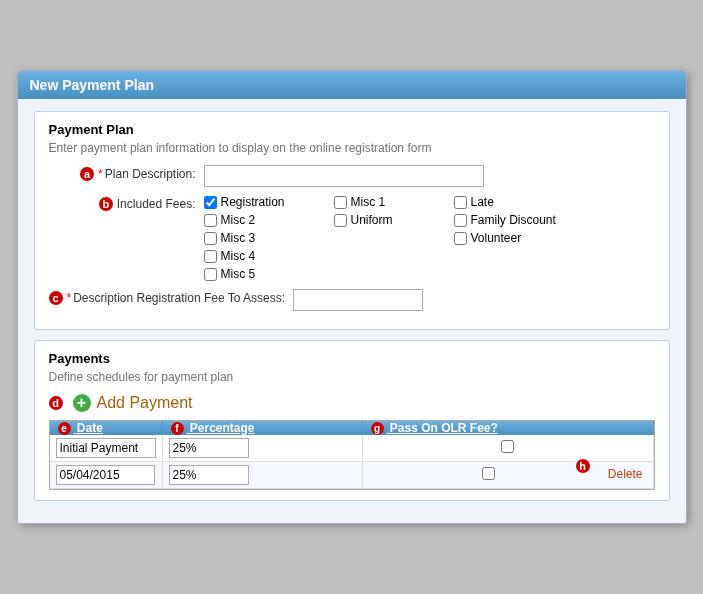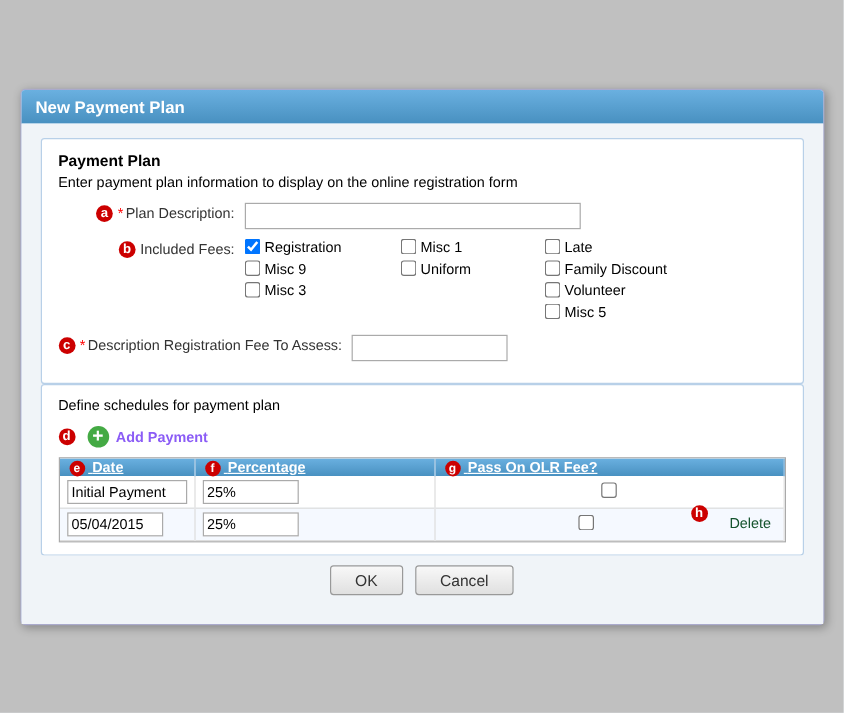--- a/index.html
+++ b/index.html
@@ -31,29 +31,30 @@
     }
     .dialog-body {
       background: #f0f4f8;
       padding: 12px 16px;
     }
     .section {
       background: white;
       border: 1px solid #b8d0e8;
       border-radius: 3px;
       padding: 10px 14px;
+      margin-bottom: 10px;
     }
     .section-title {
       font-weight: bold;
       font-size: 13px;
       margin-bottom: 4px;
     }
     .section-desc {
       font-size: 12px;
-      color: #000000;
+      color: #737373;
       margin-bottom: 10px;
     }
     .form-row {
       display: flex;
       align-items: flex-start;
       margin-bottom: 8px;
     }
     .label-col {
       display: flex;
       align-items: center;
@@ -123,23 +124,22 @@
       display: flex;
       align-items: center;
       justify-content: center;
       color: white;
       font-size: 16px;
       line-height: 1;
       cursor: pointer;
       font-weight: bold;
     }
     .add-payment-label {
-      font-size: 12px;
-      color: #8b5cf6;
-      font-weight: bold;
+      font-size: 16px;
+      color: #a16207;
     }
     .payments-table-wrapper {
       border: 1px solid #aaa;
       max-height: 160px;
       overflow-y: auto;
       overflow-x: hidden;
       position: relative;
     }
     table.payments-table {
       width: 100%;
@@ -184,24 +184,24 @@
       border-right: 1px solid #ddd;
       vertical-align: middle;
     }
     .date-input, .pct-input {
       border: 1px solid #aaa;
       padding: 1px 3px;
       font-size: 12px;
       height: 20px;
       background: white;
     }
-    .date-input { width: 80px; }
+    .date-input { width: 99px; }
     .pct-input { width: 80px; }
     .delete-link {
-      color: #14532d;
+      color: #c2410c;
       text-decoration: none;
       cursor: pointer;
       font-size: 12px;
       float: right;
       margin-right: 4px;
     }
     .checkbox-cell {
       text-align: center;
     }
     
@@ -265,40 +265,44 @@
               <input type="checkbox" style="">
               <span>Misc 1</span>
             </div>
 
             <div class="checkbox-item">
               <input type="checkbox" style="">
               <span>Late</span>
             </div>
             <div class="checkbox-item">
               <input type="checkbox" style="">
-              <span>Misc 9</span>
+              <span>Misc 2</span>
             </div>
             <div class="checkbox-item">
               <input type="checkbox" style="">
               <span>Uniform</span>
             </div>
 
             <div class="checkbox-item">
               <input type="checkbox" style="">
               <span>Family Discount</span>
             </div>
             <div class="checkbox-item">
               <input type="checkbox" style="">
               <span>Misc 3</span>
             </div>
             <div></div>
 
             <div class="checkbox-item">
               <input type="checkbox" style="">
               <span>Volunteer</span>
+            </div>
+            <div class="checkbox-item">
+              <input type="checkbox" style="">
+              <span>Misc 4</span>
             </div>
             <div></div>
 
             <div></div>
             <div class="checkbox-item">
               <input type="checkbox" style="">
               <span>Misc 5</span>
             </div>
             <div></div>
           </div>
@@ -311,20 +315,21 @@
           <span class="required-star">*</span>
           <span>Description Registration Fee To Assess:</span>
         </div>
         <div class="field-col">
           <input type="text" class="text-input fee-input" value="" style="">
         </div>
       </div>
     </div>
 
     <div class="section">
+      <div class="section-title">Payments</div>
       <div class="section-desc">Define schedules for payment plan</div>
 
       <div class="add-payment-row">
         <span class="label-letter" style="background:#cc0000;">d</span>
         <span class="add-icon">+</span>
         <span class="add-payment-label">Add Payment</span>
       </div>
 
       <div class="payments-table-wrapper">
         <table class="payments-table">
@@ -371,18 +376,14 @@
                 <a class="delete-link">Delete</a>
               </td>
             </tr>
 
 
           </tbody>
         </table>
       </div>
     </div>
 
-    <div class="dialog-footer">
-      <button class="btn">OK</button>
-      <button class="btn">Cancel</button>
-    </div>
   </div>
 </div>
 
 </body></html>

